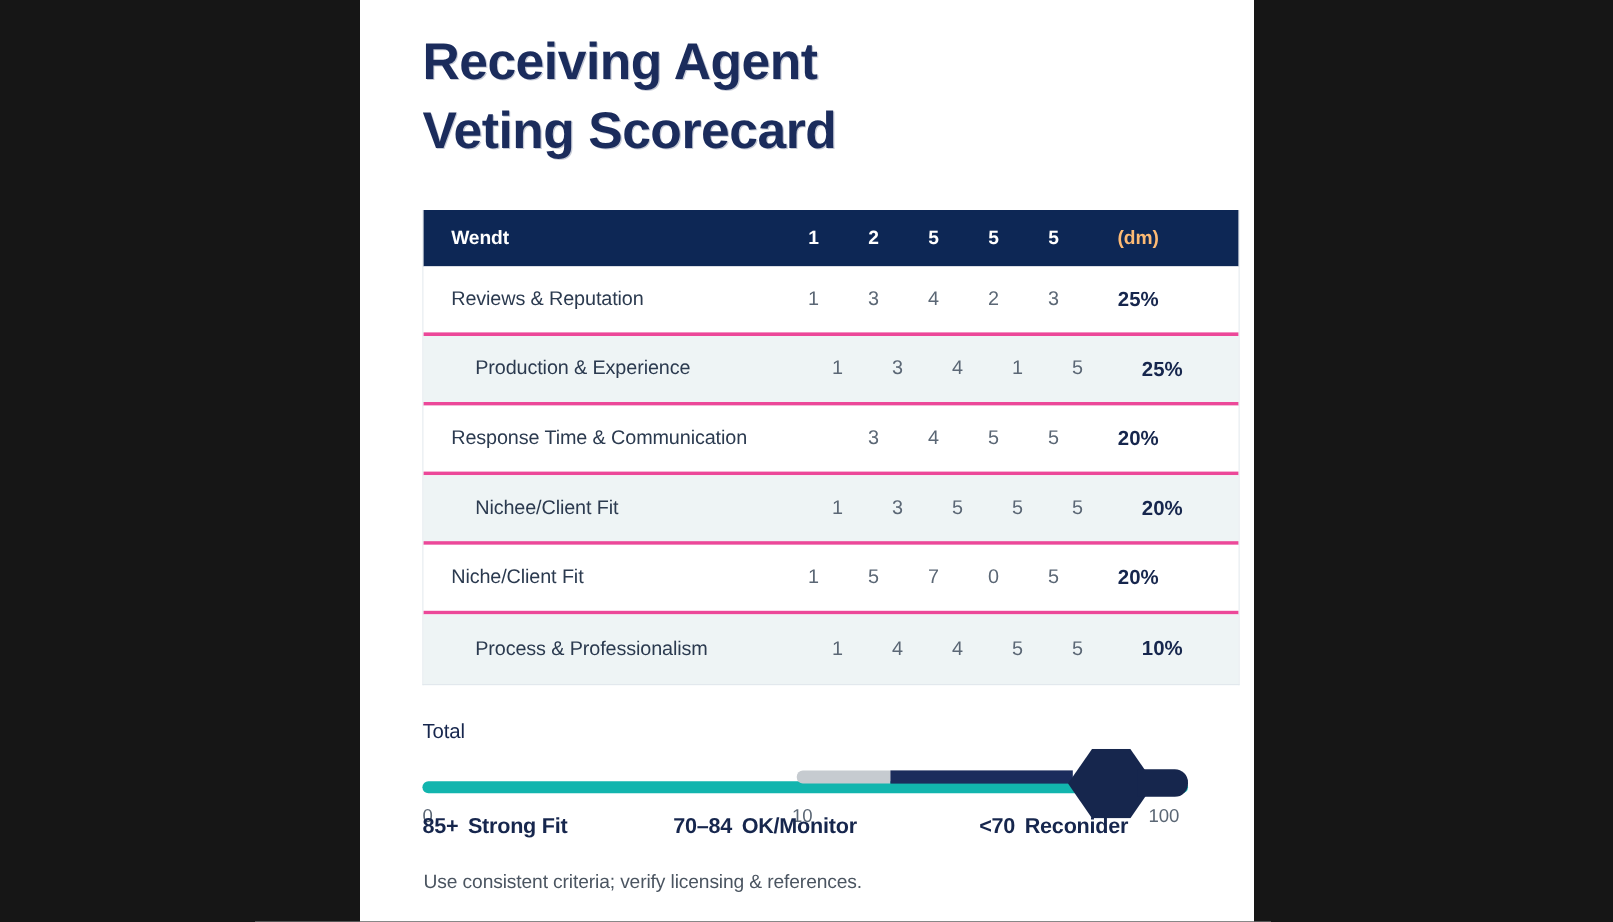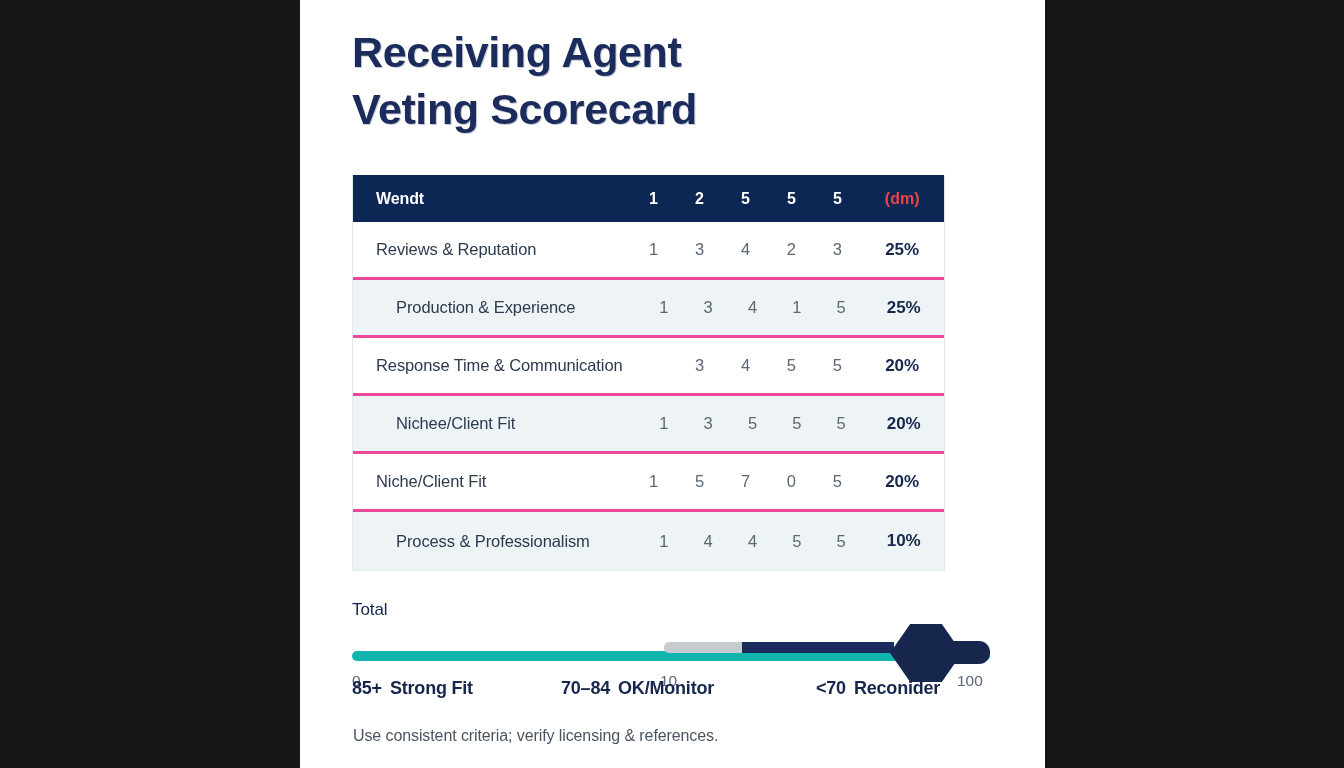--- a/index.html
+++ b/index.html
@@ -47,21 +47,21 @@
     letter-spacing: -0.4px;
     text-shadow: 1px 1px 0 rgba(27,44,92,0.25);
   }
   #title .line { display: block; white-space: nowrap; }
 
   
   #table {
     position: absolute;
     left: 52px;
     top: 175px;
-    width: 593px;
+    width: 681px;
     border: 1px solid #e2e8ed;
     border-top: none;
   }
 
   .trow {
     display: flex;
     align-items: center;
     height: 58px;
     border-bottom: 3px solid #ec4899;
     position: relative;
@@ -101,21 +101,21 @@
   }
 
   .cell-pct {
     width: 91px;
     text-align: center;
     font-size: 17px;
     font-weight: 700;
     color: #16264d;
   }
   .thead .cell-pct {
-    color: #ef4444;
+    color: #fdba74;
     font-weight: 700;
     font-size: 16px;
   }
 
   .row-alt { background: #eef4f5; padding-left: 20px; }
   .row-plain { background: #ffffff; }
 
   
   #total-block {
     position: absolute;

